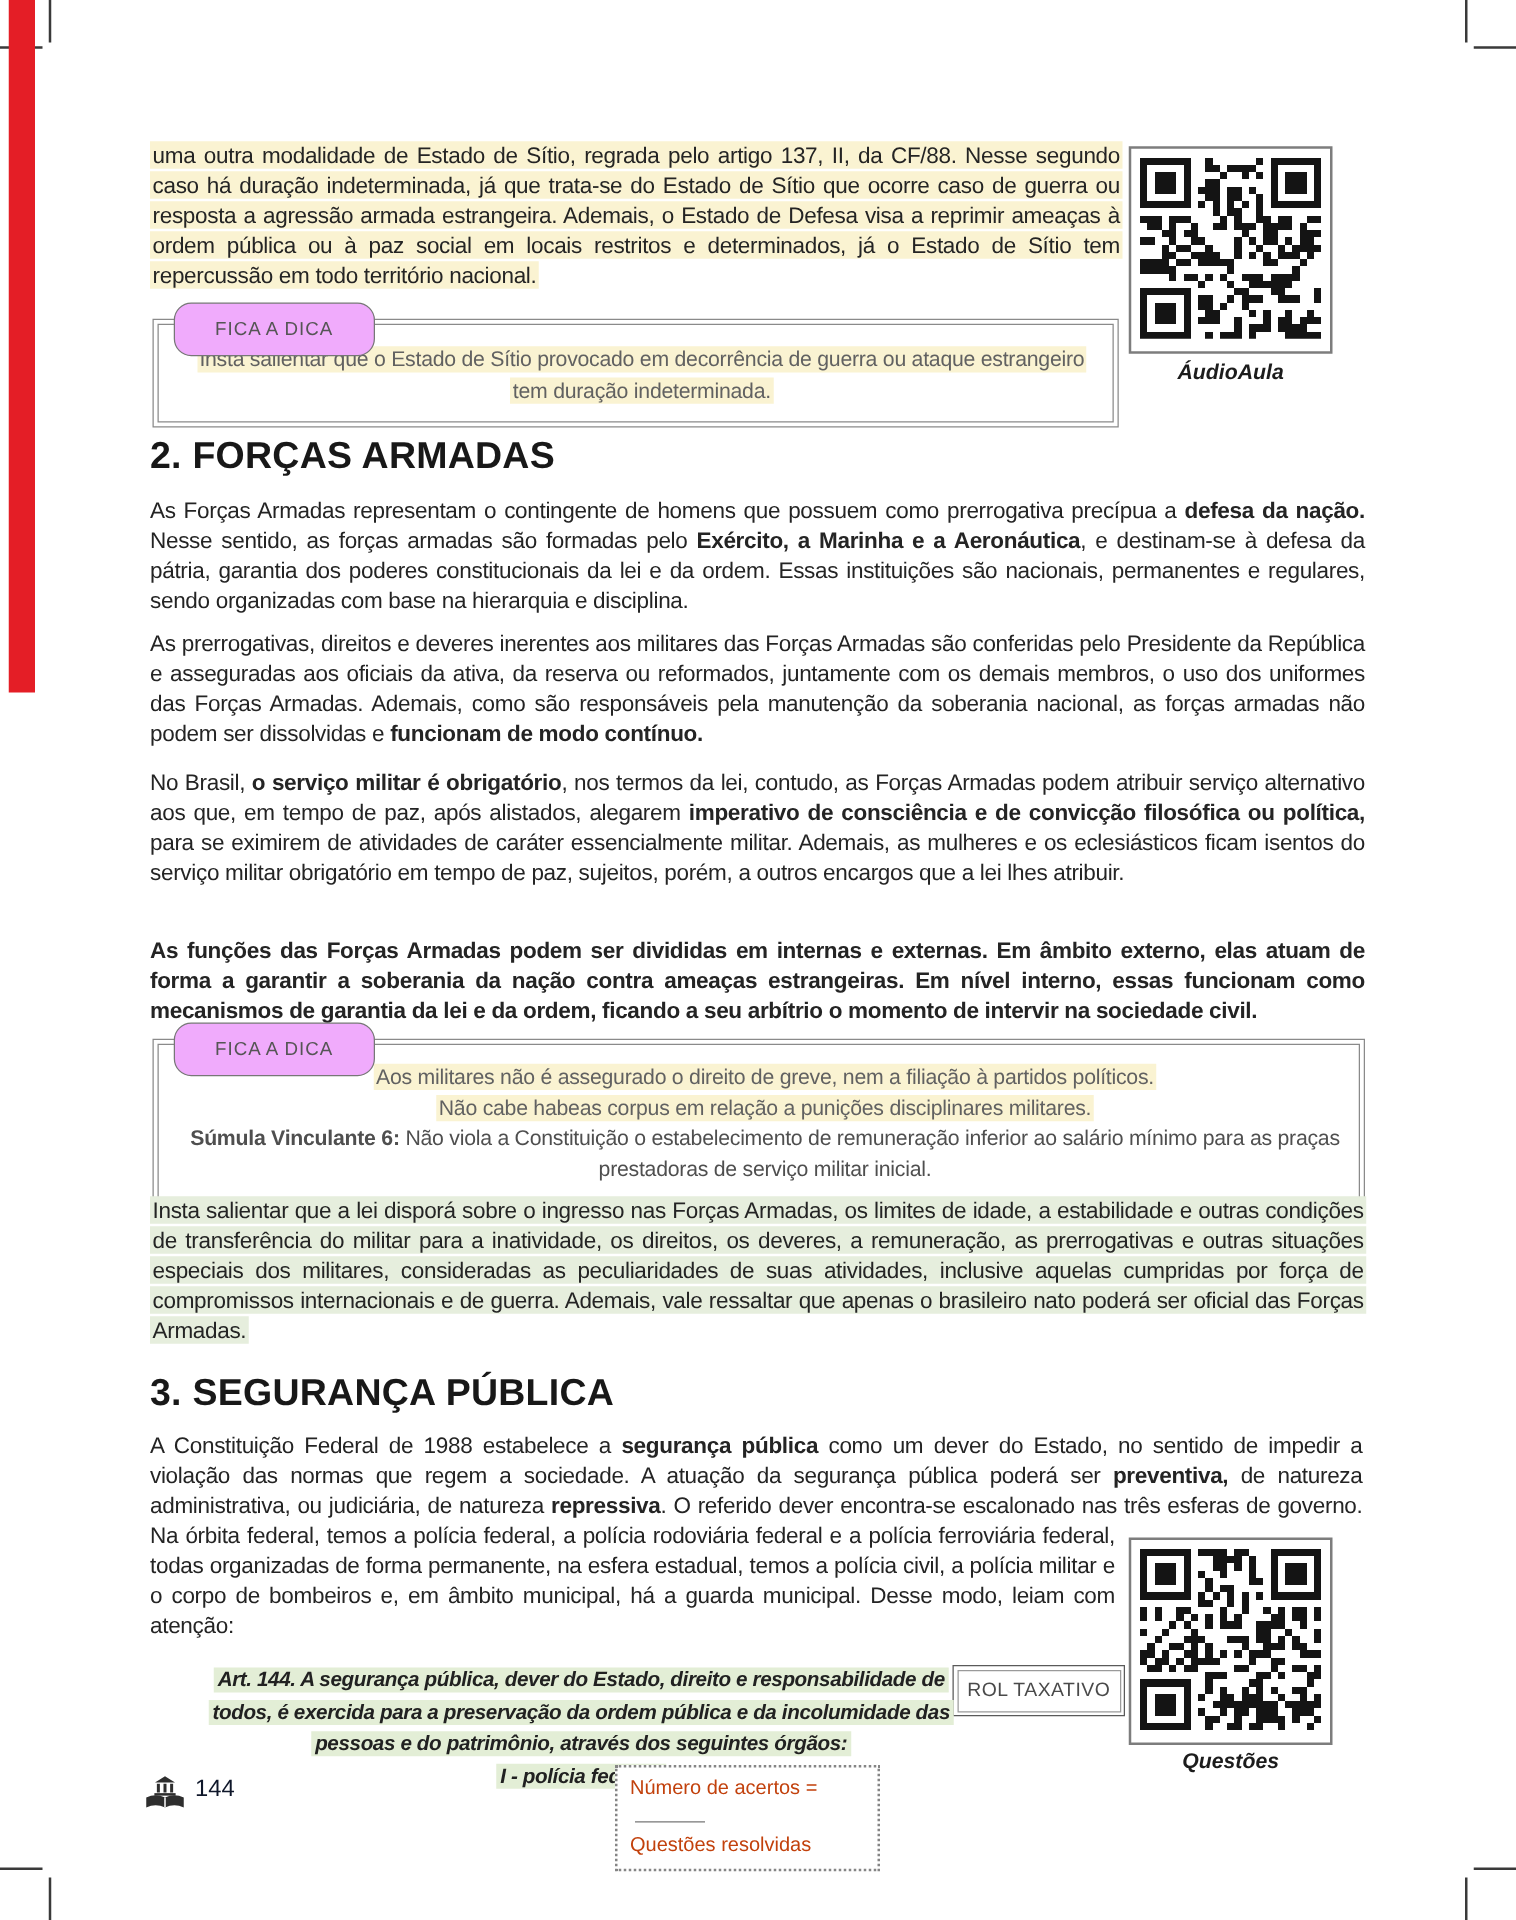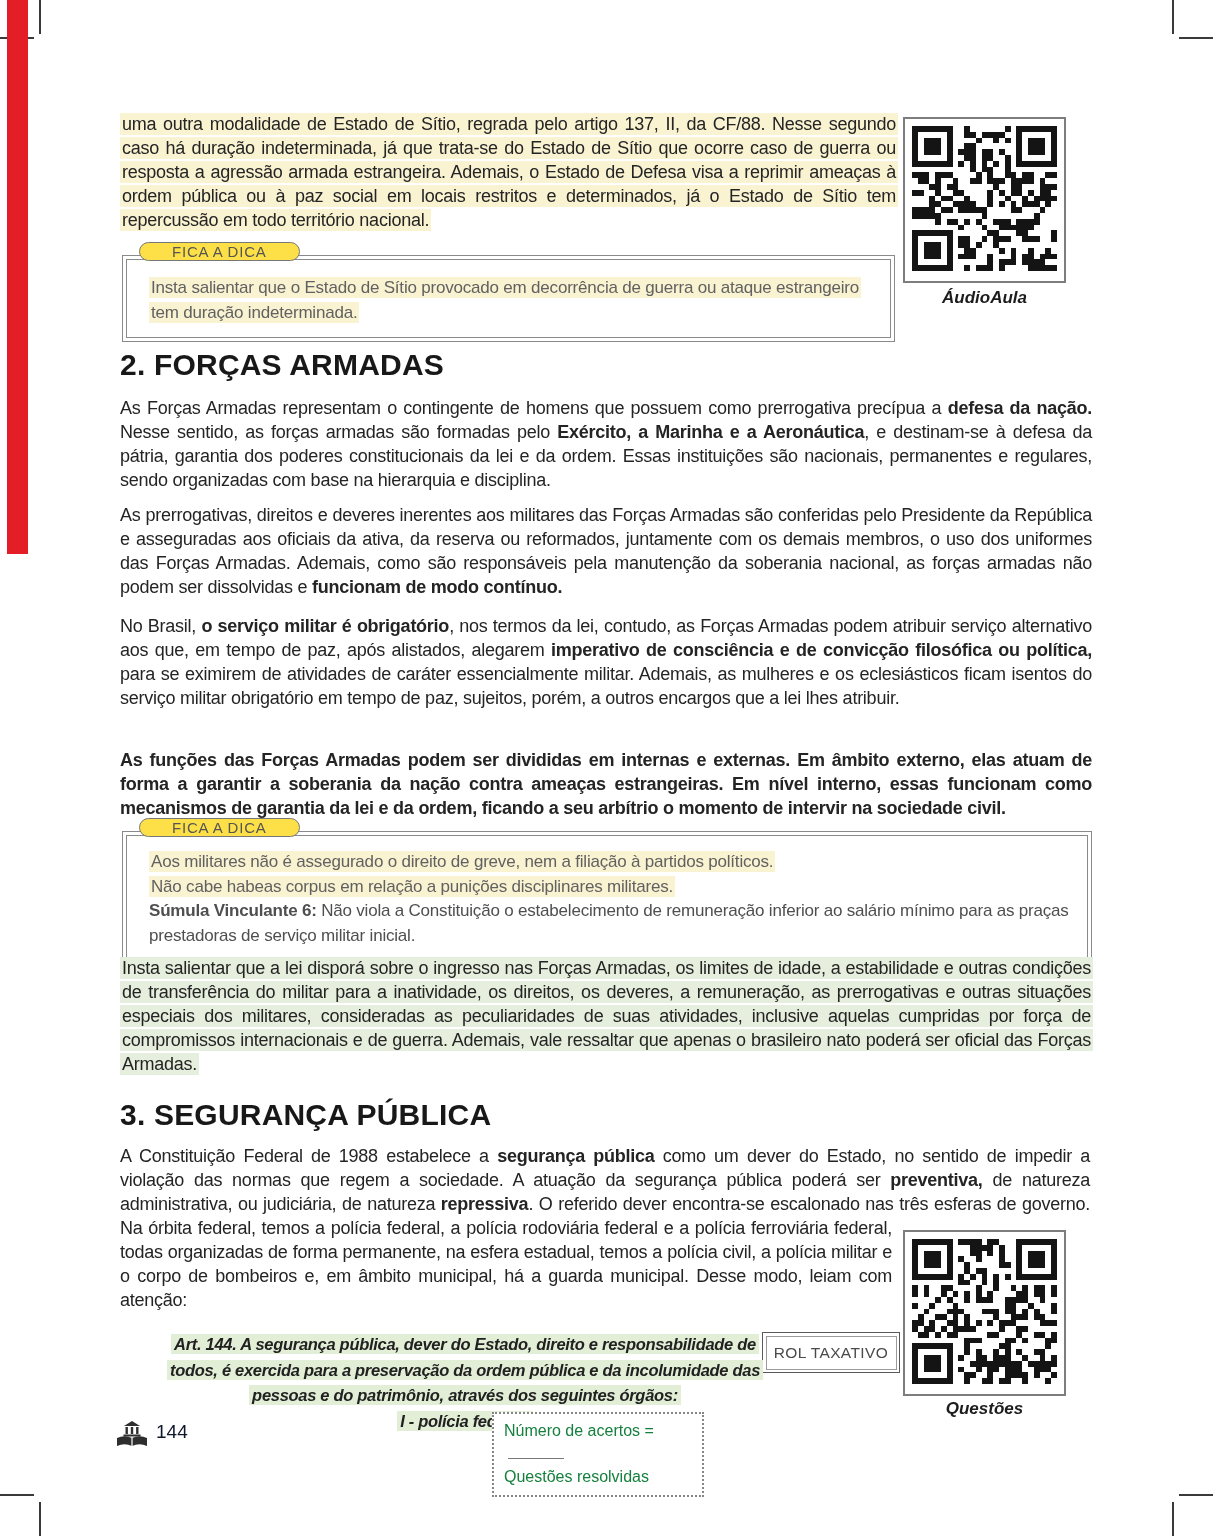--- a/index.html
+++ b/index.html
@@ -10,42 +10,42 @@
   
   .redbar{position:absolute;left:7px;top:0;width:21px;height:554px;background:#e41e26;}
   
   .para{position:absolute;font-size:18px;line-height:24px;letter-spacing:-0.25px;
         text-align:justify;color:#242424;}
   .hl-y{background:#faf3d2;padding:1px 2px;-webkit-box-decoration-break:clone;box-decoration-break:clone;}
   .hl-g{background:#e6eedd;padding:1px 2px;-webkit-box-decoration-break:clone;box-decoration-break:clone;}
   .h2{position:absolute;font-size:30px;font-weight:700;letter-spacing:0.2px;color:#181818;}
   
   .dica{position:absolute;border:1.5px solid #8a8a8a;padding:3px;background:#fff;}
-  .dica-in{border:1px solid #8a8a8a;padding:16px 12px 12px 22px;min-height:34px;}
-  .tab{position:absolute;top:-14px;left:16px;background:#fde047;border:1.5px solid #777;
-       border-radius:14px;padding:0 32px;font-size:15px;color:#555;letter-spacing:0.8px;}
+  .dica-in{border:1px solid #8a8a8a;padding:16px 12px 12px 22px;min-height:34px;text-align:center;}
+  .tab{position:absolute;top:-14px;left:16px;background:#f0abfc;border:1.5px solid #777;
+       border-radius:14px;padding:12px 32px;font-size:15px;color:#555;letter-spacing:0.8px;}
   .dica-line{font-size:17px;line-height:24.5px;color:#616161;letter-spacing:-0.2px;}
   
   .qrbox{position:absolute;width:163px;height:166px;border:2px solid #7d7d7d;background:#fff;
          padding:7px;box-sizing:border-box;}
   .qrbox svg{display:block;width:100%;height:100%;}
   .qrcap{position:absolute;width:163px;text-align:center;font-size:17px;font-style:italic;
          font-weight:700;color:#1c1c1c;}
   
   .quote{position:absolute;font-style:italic;font-weight:700;font-size:16.5px;line-height:25.5px;
          letter-spacing:-0.3px;color:#212121;text-align:center;}
   .quote span{background:#e3eed6;padding:1px 3px;-webkit-box-decoration-break:clone;box-decoration-break:clone;}
   
   .rol{position:absolute;border:1.5px solid #5a5a5a;padding:2.5px;background:#fff;}
   .rol-in{border:1px solid #9a9a9a;padding:7px 6px;text-align:center;font-size:15.5px;
           color:#4a4a4a;letter-spacing:0.4px;}
   
   .pagenum{position:absolute;font-size:19px;color:#0f172a;}
   .scorebox{position:absolute;border:2px dotted #858585;padding:5px 10px 7px;font-size:16px;
-            line-height:23px;color:#15803d;background:#fff;}
+            line-height:23px;color:#c2410c;background:#fff;}
   .blank{display:inline-block;width:56px;border-bottom:1.5px solid #777;height:14px;margin-left:4px;}
   .icon{position:absolute;}
 </style>
 </head>
 <body>
 
 <div class="page">
 
   <div class="mark" style="left:39px;top:0;width:2px;height:34px;"></div>
   <div class="mark" style="left:0;top:37px;width:34px;height:2px;"></div>

